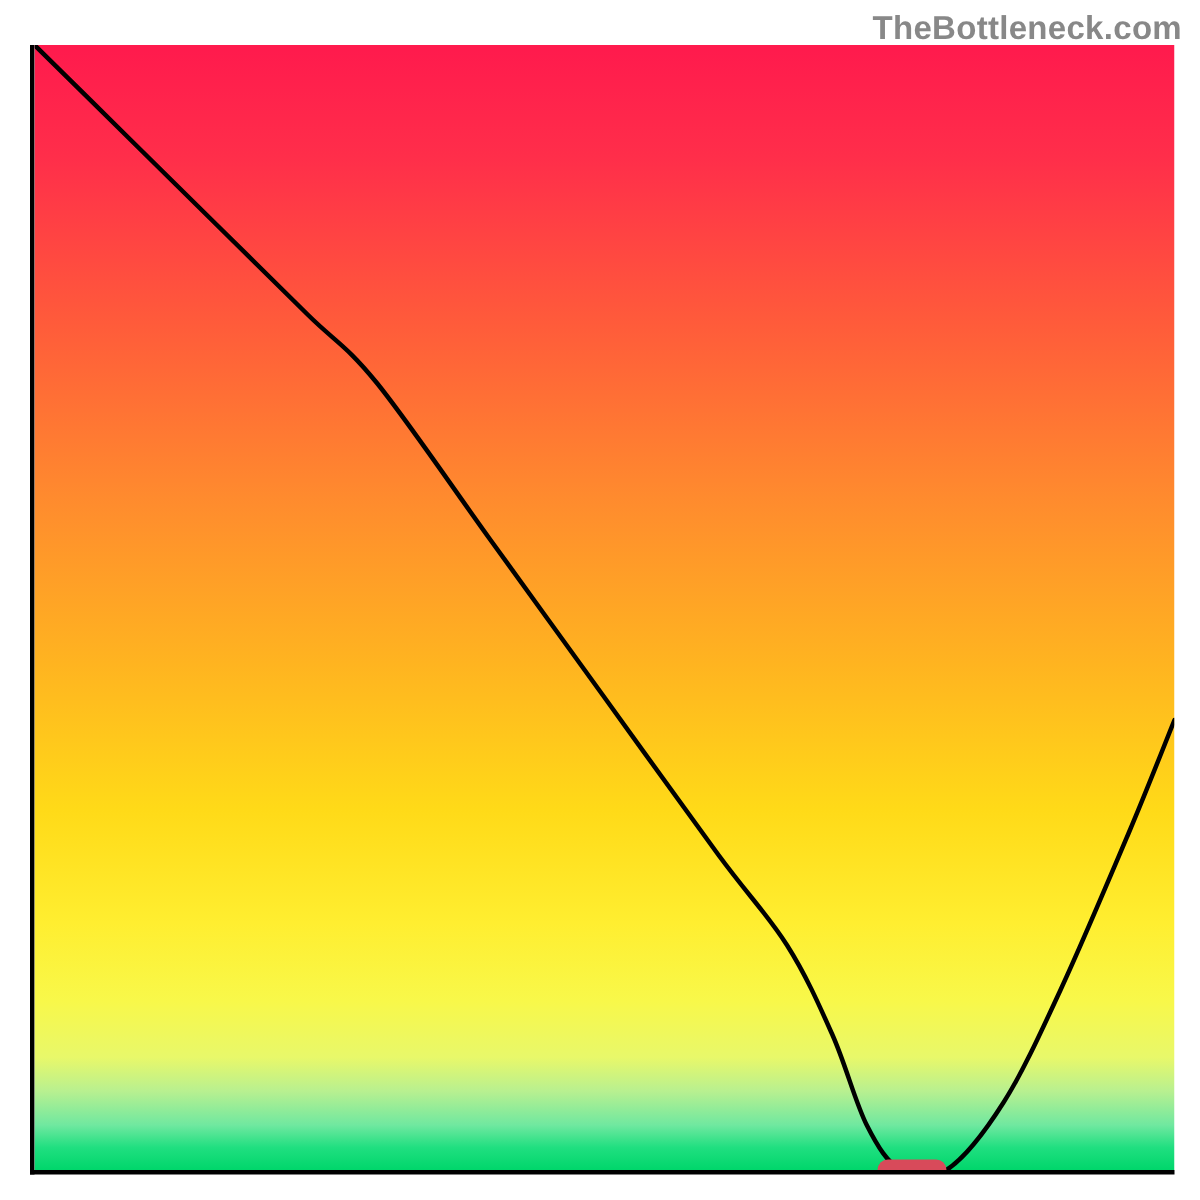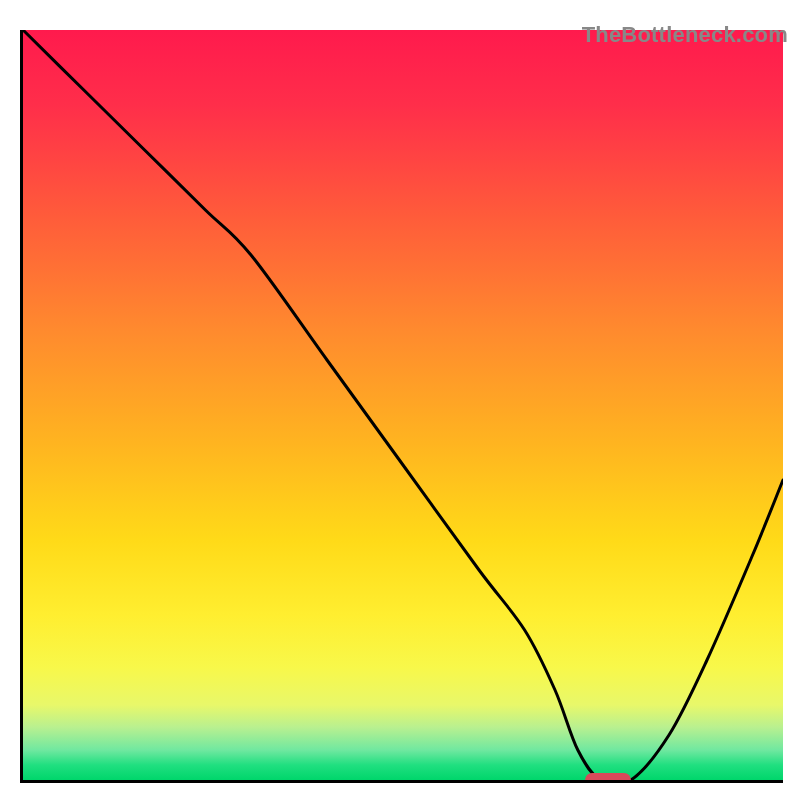--- a/index.html
+++ b/index.html
@@ -10,21 +10,21 @@
     background: #ffffff;
     font-family: Arial, Helvetica, sans-serif;
   }
   .container {
     position: relative;
     width: 800px;
     height: 800px;
   }
   .watermark {
     position: absolute;
-    top: 22px;
+    top: 6px;
     right: 12px;
     font-size: 22px;
     font-weight: bold;
     color: #888888;
     letter-spacing: 0.2px;
     z-index: 10;
   }
   .plot-area {
     position: absolute;
     left: 20px;

